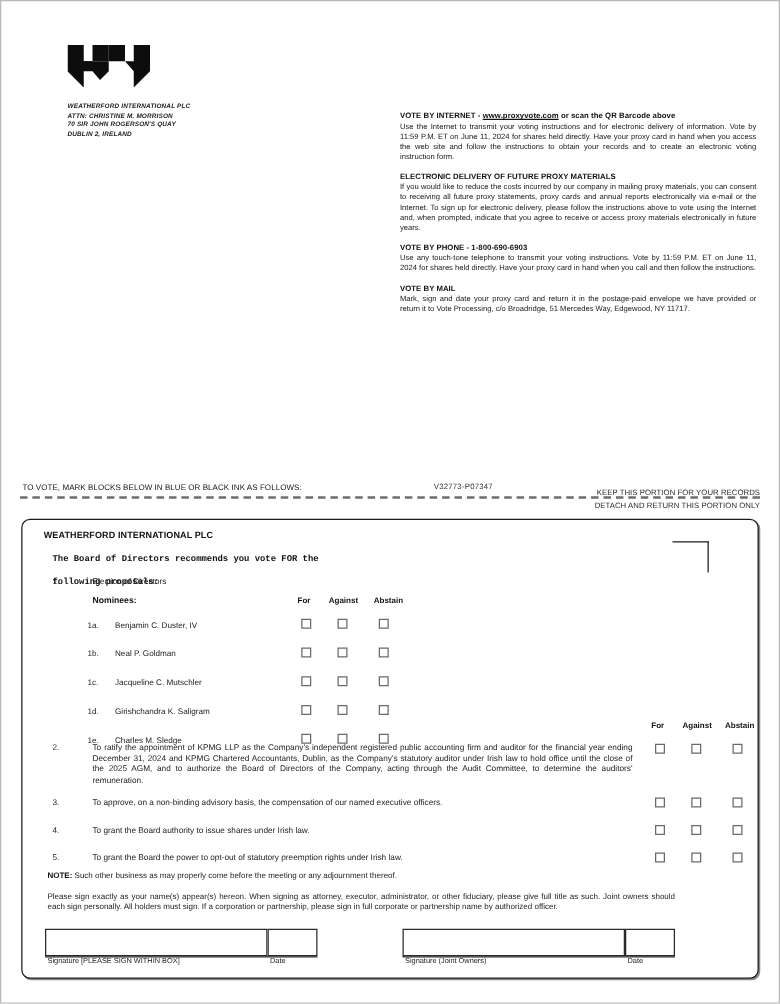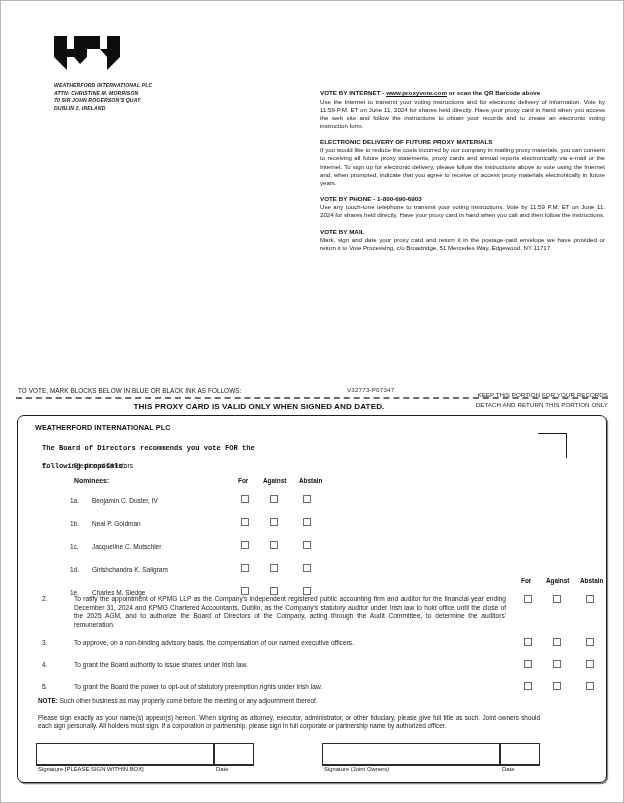--- a/index.html
+++ b/index.html
@@ -347,21 +347,20 @@
 
   </div>
 
   <div class="tovote">TO VOTE, MARK BLOCKS BELOW IN BLUE OR BLACK INK AS FOLLOWS:</div>
   <div class="ctrlnum">V32773-P07347</div>
   <div class="keep-note">
     <div>KEEP THIS PORTION FOR YOUR RECORDS</div>
     <div>DETACH AND RETURN THIS PORTION ONLY</div>
   </div>
   <div class="dashline"></div>
-  <div class="valid-line">THIS PROXY CARD IS VALID ONLY WHEN SIGNED AND DATED.</div>
 
   <div class="card">
 
     <div class="corner-mark"></div>
 
     <div class="co-name">WEATHERFORD INTERNATIONAL PLC</div>
     <div class="rec-text">The Board of Directors recommends you vote FOR the following proposals:</div>
 
     <div class="p-num" style="left:24px; top:46px;">1.</div>
     <div class="p-txt" style="left:56px; top:46px; width:220px;">Election of Directors</div>

